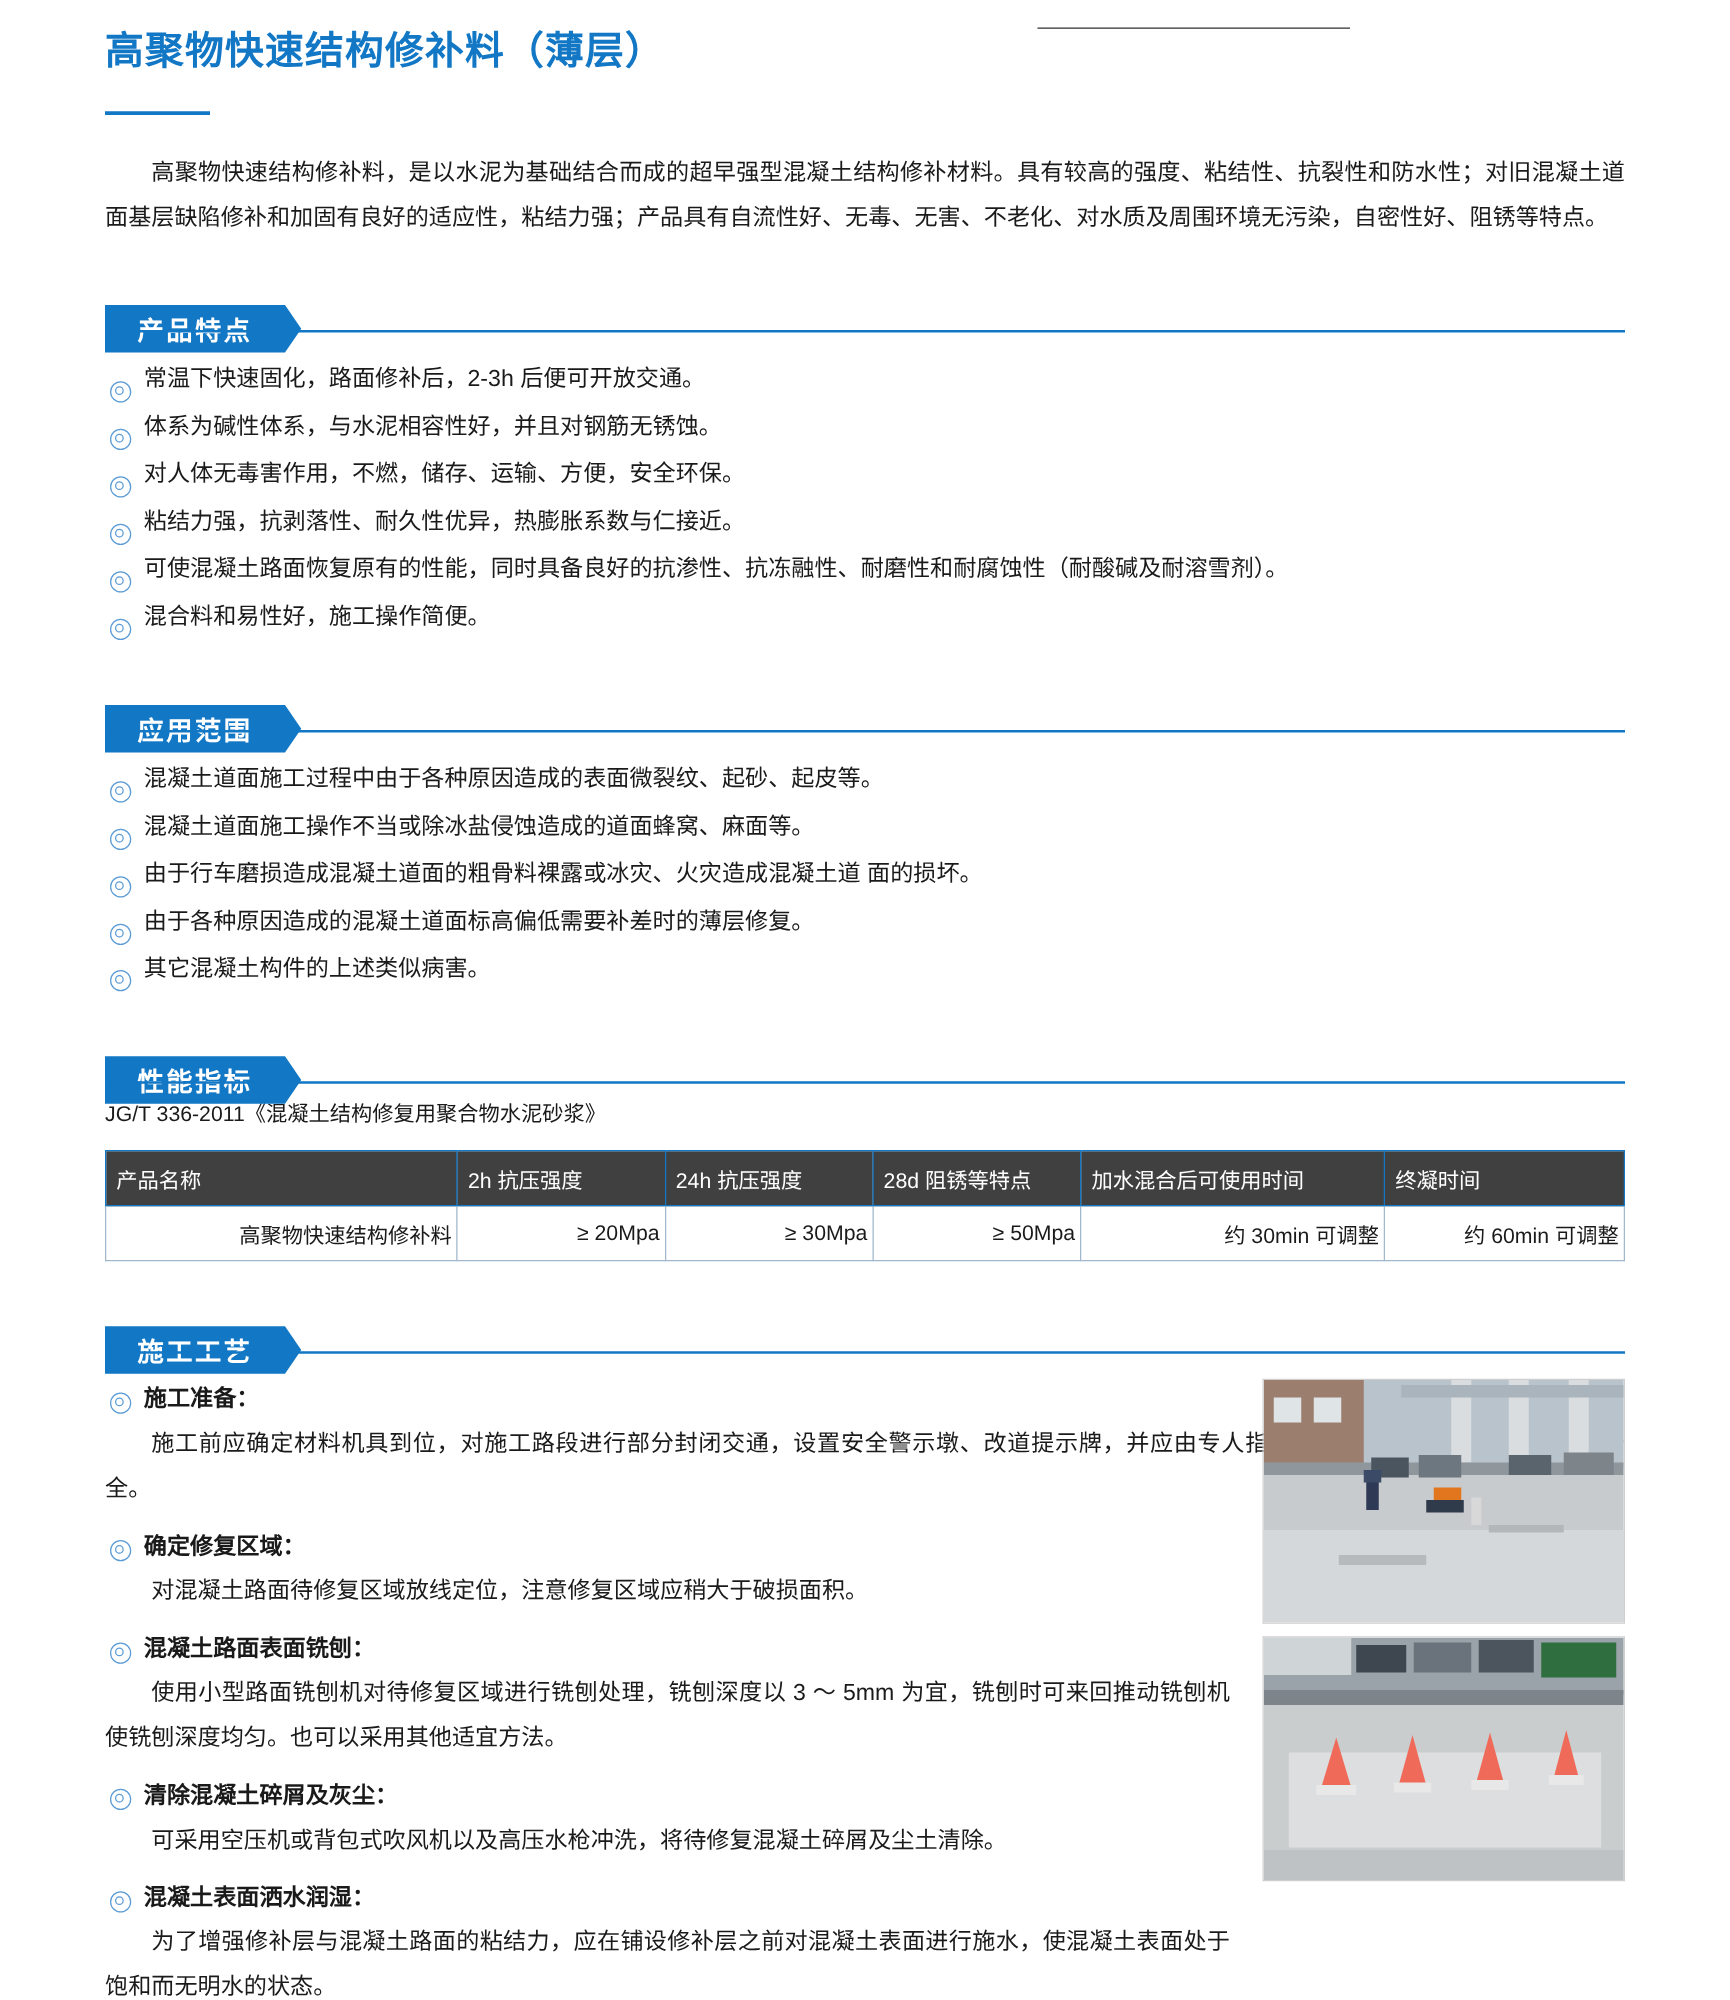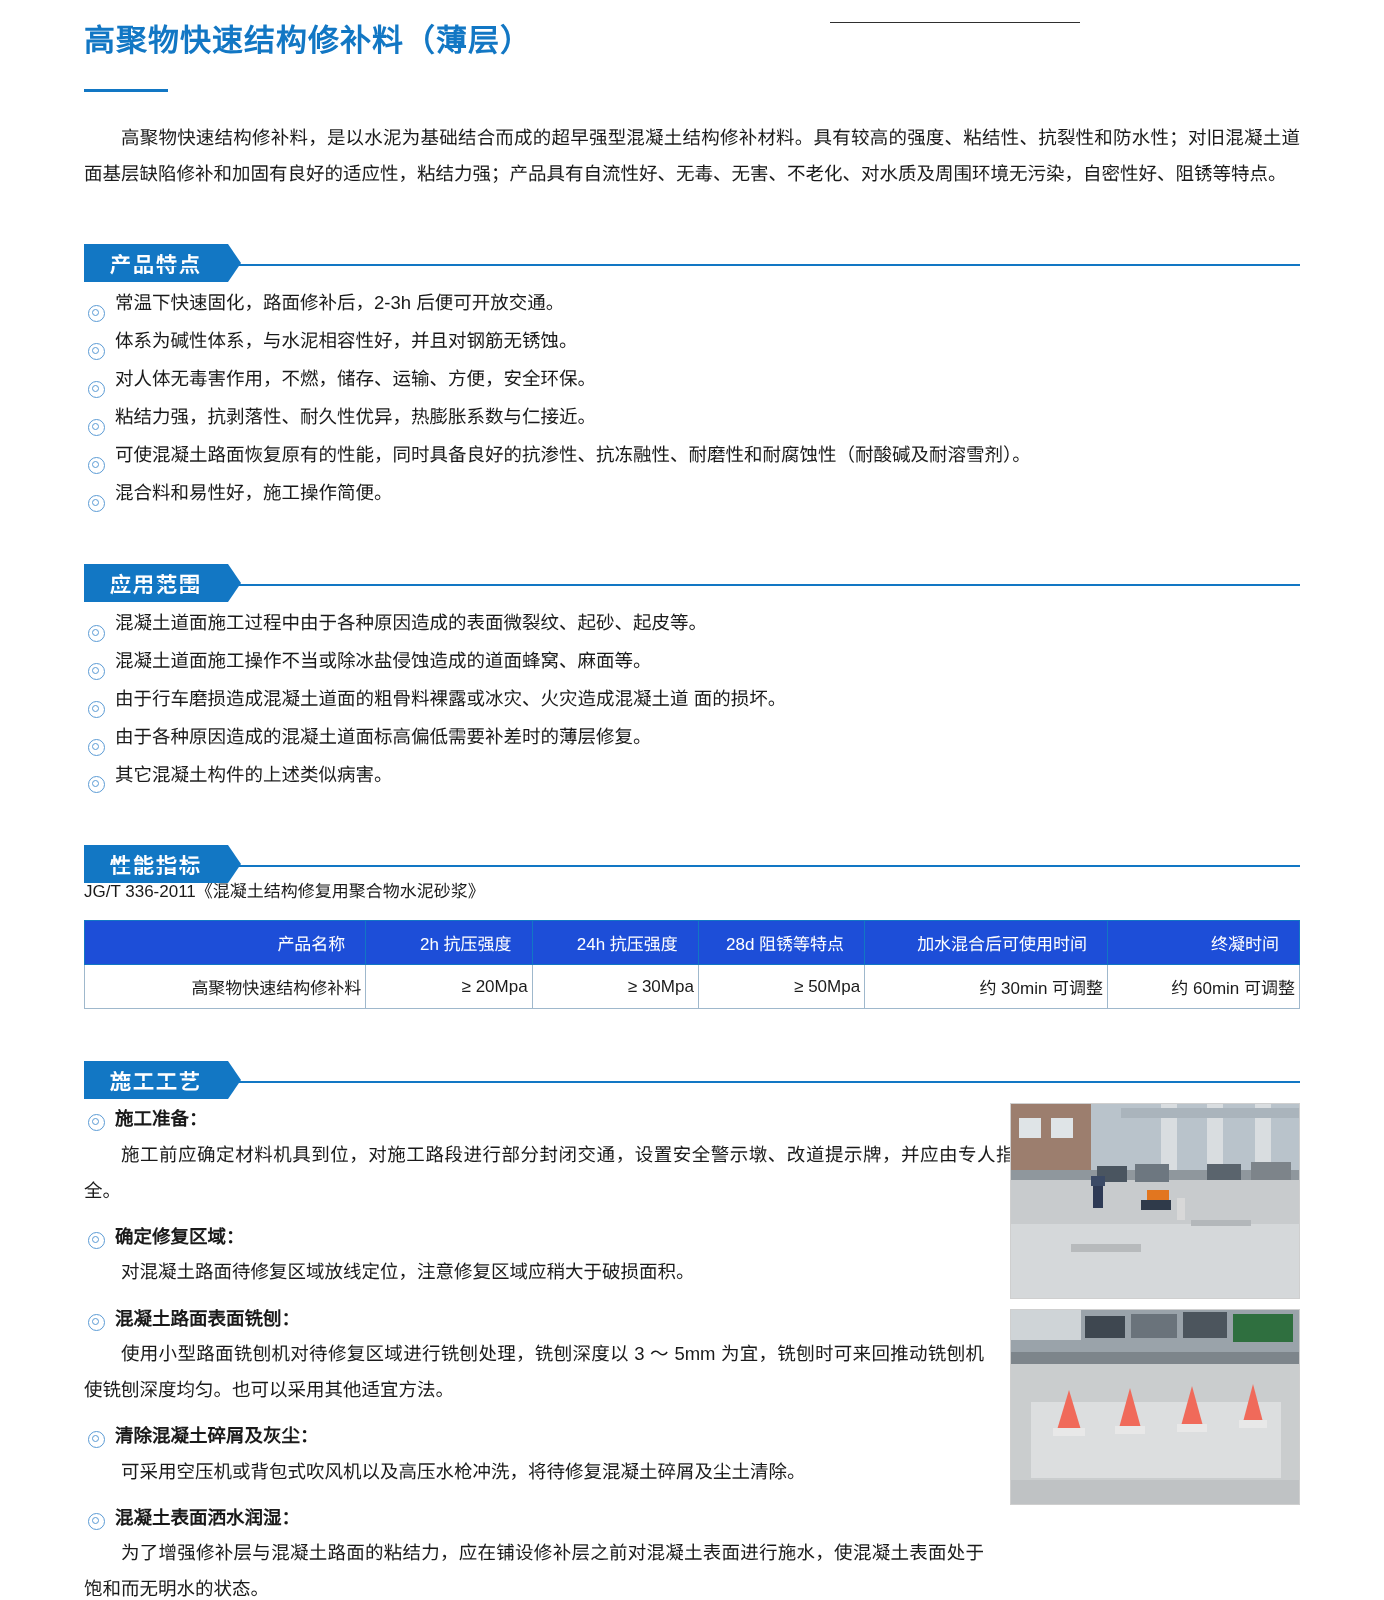--- a/index.html
+++ b/index.html
@@ -132,26 +132,26 @@
     margin-top: 10px;
     color: #1a1a1a;
   }
   table.perf {
     width: 100%;
     border-collapse: collapse;
     margin-top: 18px;
     font-size: 17px;
   }
   table.perf th {
-    background: #1d4ed8;
+    background: #404040;
     color: #ffffff;
     font-weight: normal;
     border: 1px solid #1277c4;
-    padding: 9px 20px;
-    text-align: right;
+    padding: 9px 8px;
+    text-align: left;
     font-size: 17px;
   }
   table.perf td {
     border: 1px solid #9fb8cc;
     padding: 9px 4px;
     text-align: right;
     color: #1a1a1a;
     font-size: 17px;
   }
   .proc-wrap {

